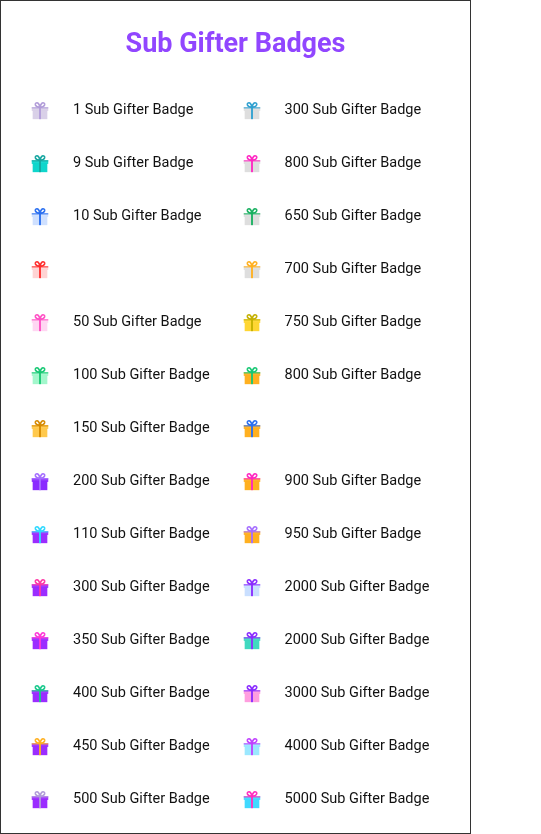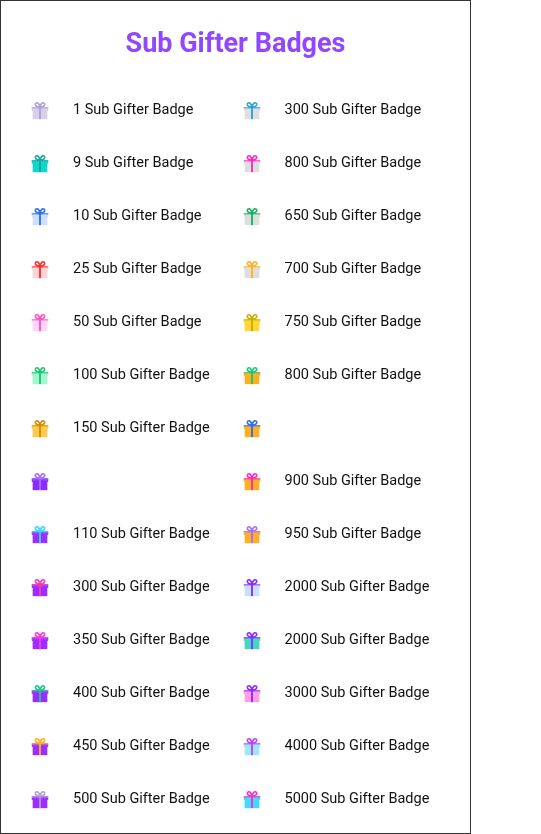--- a/index.html
+++ b/index.html
@@ -123,21 +123,20 @@
       <div class="item">
         <span class="icon">
 <svg viewBox="0 0 24 24" width="22" height="22">
   <rect x="4" y="12" width="16" height="10" fill="#ffd3d3"></rect>
   <rect x="3" y="9" width="18" height="4" fill="#ffd3d3" opacity="0.95"></rect>
   <rect x="11" y="9" width="2" height="13" fill="#ff2d2d"></rect>
   <rect x="3" y="9" width="18" height="1.3" fill="#ff2d2d" opacity="0.85"></rect>
   <path d="M12 9 C12 9 8 9 7 6.5 C6.4 4.8 8.2 3.5 9.6 4.4 C11.2 5.4 12 9 12 9 Z" fill="none" stroke="#ff2d2d" stroke-width="1.8"></path>
   <path d="M12 9 C12 9 16 9 17 6.5 C17.6 4.8 15.8 3.5 14.4 4.4 C12.8 5.4 12 9 12 9 Z" fill="none" stroke="#ff2d2d" stroke-width="1.8"></path>
 </svg></span>
-        <span class="label">25 Sub Gifter Badge</span>
       </div>
       <div class="item">
         <span class="icon">
 <svg viewBox="0 0 24 24" width="22" height="22">
   <rect x="4" y="12" width="16" height="10" fill="#dedede"></rect>
   <rect x="3" y="9" width="18" height="4" fill="#dedede" opacity="0.95"></rect>
   <rect x="11" y="9" width="2" height="13" fill="#ffb020"></rect>
   <rect x="3" y="9" width="18" height="1.3" fill="#ffb020" opacity="0.85"></rect>
   <path d="M12 9 C12 9 8 9 7 6.5 C6.4 4.8 8.2 3.5 9.6 4.4 C11.2 5.4 12 9 12 9 Z" fill="none" stroke="#ffb020" stroke-width="1.8"></path>
   <path d="M12 9 C12 9 16 9 17 6.5 C17.6 4.8 15.8 3.5 14.4 4.4 C12.8 5.4 12 9 12 9 Z" fill="none" stroke="#ffb020" stroke-width="1.8"></path>
@@ -218,20 +217,21 @@
       <div class="item">
         <span class="icon">
 <svg viewBox="0 0 24 24" width="22" height="22">
   <rect x="4" y="12" width="16" height="10" fill="#8a2bff"></rect>
   <rect x="3" y="9" width="18" height="4" fill="#8a2bff" opacity="0.95"></rect>
   <rect x="11" y="9" width="2" height="13" fill="#a56eff"></rect>
   <rect x="3" y="9" width="18" height="1.3" fill="#a56eff" opacity="0.85"></rect>
   <path d="M12 9 C12 9 8 9 7 6.5 C6.4 4.8 8.2 3.5 9.6 4.4 C11.2 5.4 12 9 12 9 Z" fill="none" stroke="#a56eff" stroke-width="1.8"></path>
   <path d="M12 9 C12 9 16 9 17 6.5 C17.6 4.8 15.8 3.5 14.4 4.4 C12.8 5.4 12 9 12 9 Z" fill="none" stroke="#a56eff" stroke-width="1.8"></path>
 </svg></span>
+        <span class="label">200 Sub Gifter Badge</span>
       </div>
       <div class="item">
         <span class="icon">
 <svg viewBox="0 0 24 24" width="22" height="22">
   <rect x="4" y="12" width="16" height="10" fill="#ffb020"></rect>
   <rect x="3" y="9" width="18" height="4" fill="#ffb020" opacity="0.95"></rect>
   <rect x="11" y="9" width="2" height="13" fill="#ff26c2"></rect>
   <rect x="3" y="9" width="18" height="1.3" fill="#ff26c2" opacity="0.85"></rect>
   <path d="M12 9 C12 9 8 9 7 6.5 C6.4 4.8 8.2 3.5 9.6 4.4 C11.2 5.4 12 9 12 9 Z" fill="none" stroke="#ff26c2" stroke-width="1.8"></path>
   <path d="M12 9 C12 9 16 9 17 6.5 C17.6 4.8 15.8 3.5 14.4 4.4 C12.8 5.4 12 9 12 9 Z" fill="none" stroke="#ff26c2" stroke-width="1.8"></path>

